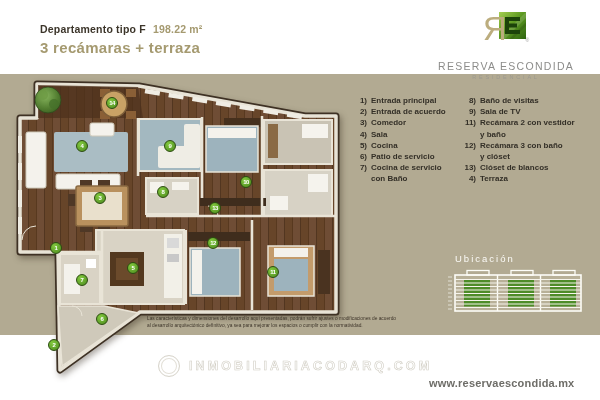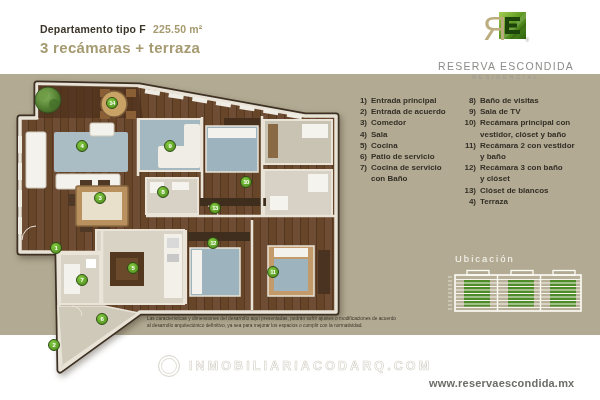--- a/index.html
+++ b/index.html
@@ -56,21 +56,21 @@
   .site{position:absolute;left:429px;top:377px;font-size:11px;font-weight:bold;
         color:#6e6d68;letter-spacing:.2px;z-index:6;cursor:pointer}
 </style>
 </head>
 <body>
 
 <div class="beige-band"></div>
 
 <div class="titleblock">
   <div class="title-line">
-    <span>Departamento tipo F</span><span class="area">225.50 m²</span>
+    <span>Departamento tipo F</span><span class="area">198.22 m²</span>
   </div>
   <div class="subtitle">3 recámaras + terraza</div>
 </div>
 
 <div class="logo">
   <div class="logomark">
     <span class="logoR">R</span>
     <span class="logoE">
       <svg width="27" height="27" viewBox="0 0 27 27">
         <defs>
@@ -248,25 +248,20 @@
     </div>
   </div>
 <div class="legend-col" id="legcol2">
     <div class="li">
       <span class="n">8)</span>
       <span class="t">Baño de visitas</span>
     </div>
     <div class="li">
       <span class="n">9)</span>
       <span class="t">Sala de TV</span>
-    </div>
-    <div class="li">
-      <span class="n">10)</span>
-      <span class="t">Recámara principal con
-vestidor, clóset y baño</span>
     </div>
     <div class="li">
       <span class="n">11)</span>
       <span class="t">Recámara 2 con vestidor
 y baño</span>
     </div>
     <div class="li">
       <span class="n">12)</span>
       <span class="t">Recámara 3 con baño
 y clóset</span>

